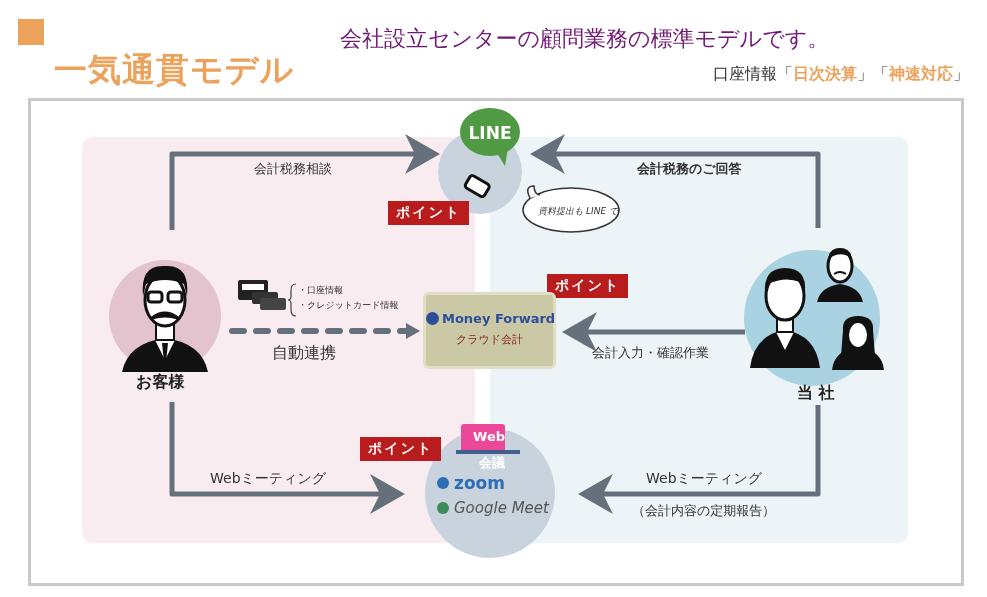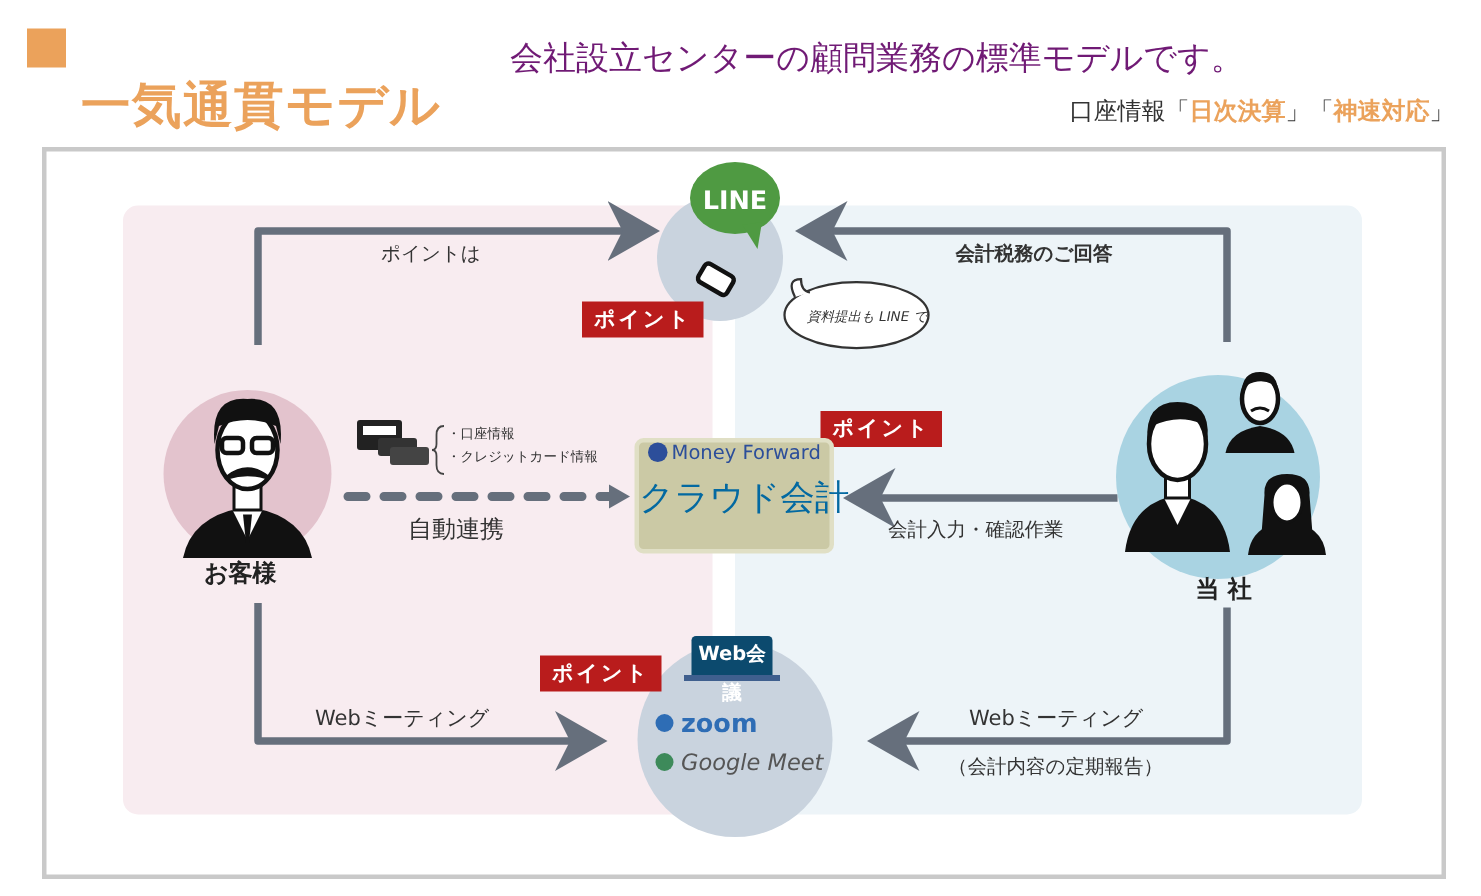--- a/index.html
+++ b/index.html
@@ -21,30 +21,30 @@
 
   svg.lines { position:absolute; left:0; top:0; }
 
   .label { font-size:13px; color:#333; white-space:nowrap; }
 
   .point-badge { background:#b91c1c; color:#fff; font-weight:bold; font-size:14px;
                  padding:3px 8px; letter-spacing:2px; white-space:nowrap; }
 
   .mf-box { left:423px; top:292px; width:133px; height:77px; background:#cbc9a5;
             border:3px solid #e0dfc5; border-radius:6px; box-sizing:border-box; text-align:center; }
-  .mf-logo { font-size:13px; font-weight:normal; color:#2c4e9a; white-space:nowrap; }
+  .mf-logo { margin-top:16px; font-size:13px; font-weight:bold; color:#2c4e9a; white-space:nowrap; }
   .mf-logo .mf-mark { display:inline-block; width:13px; height:13px; border-radius:50%; background:#2c4e9a; vertical-align:-2px; margin-right:3px; }
-  .mf-name { margin-top:6px; font-size:23px; color:#0369a1; white-space:nowrap; }
+  .mf-name { margin-top:6px; font-size:11px; color:#7f1d1d; white-space:nowrap; }
 
   .name-label { font-size:16px; font-weight:bold; color:#222; white-space:nowrap; }
 
   .speech-text { font-size:9px; color:#333; white-space:nowrap; }
 
-  .web-badge { left:461px; top:424px; width:54px; height:26px; background:#0c4a6e; color:#fff;
-               font-size:13px; font-weight:bold; text-align:center; line-height:26px; border-radius:3px 3px 0 0; }
+  .web-badge { left:461px; top:424px; width:44px; height:26px; background:#ec4899; color:#fff;
+               font-size:13px; font-weight:bold; text-align:right; line-height:26px; border-radius:3px 3px 0 0; }
   .web-badge-base { left:456px; top:450px; width:64px; height:4px; background:#3f5f8e; }
 
   .zoom-row { left:437px; top:473px; font-size:17px; color:#2e6db5; font-weight:bold; white-space:nowrap; }
   .zoom-dot { display:inline-block; width:12px; height:12px; border-radius:50%; background:#2e6db5; vertical-align:0px; margin-right:5px; }
   .meet-row { left:437px; top:499px; font-size:15px; color:#555; white-space:nowrap;font-style:italic; }
   .meet-dot { display:inline-block; width:12px; height:12px; border-radius:50%; background:#3d8a5a; vertical-align:-1px; margin-right:5px; }
 
   .info-list { left:298px; top:283px; font-size:9px; color:#333; line-height:15px; white-space:nowrap; }
 </style>
 </head>
@@ -138,21 +138,21 @@
     <rect x="260" y="298" width="26" height="12" rx="2" fill="#444"></rect>
   </g>
   <path d="M296,284 Q291,284 291,290 L291,296 Q291,300 288,300 Q291,300 291,304 L291,310 Q291,316 296,316" fill="none" stroke="#444" stroke-width="1.2"></path>
 </svg>
 
 <div class="abs info-list">
   <div>・口座情報</div>
   <div>・クレジットカード情報</div>
 </div>
 
-<div class="abs label" style="left:254px;top:160px;">ポイントは</div>
+<div class="abs label" style="left:254px;top:160px;">会計税務相談</div>
 <div class="abs label" style="left:637px;top:160px;font-weight:bold;">会計税務のご回答</div>
 <div class="abs label" style="left:272px;top:343px;font-size:16px;">自動連携</div>
 <div class="abs label" style="left:592px;top:344px;">会計入力・確認作業</div>
 <div class="abs label" style="left:210px;top:470px;font-size:14px;">Webミーティング</div>
 <div class="abs label" style="left:646px;top:470px;font-size:14px;">Webミーティング</div>
 <div class="abs label" style="left:632px;top:502px;">（会計内容の定期報告）</div>
 
 <div class="abs name-label" style="left:136px;top:372px;">お客様</div>
 <div class="abs name-label" style="left:797px;top:383px;">当 社</div>
 

